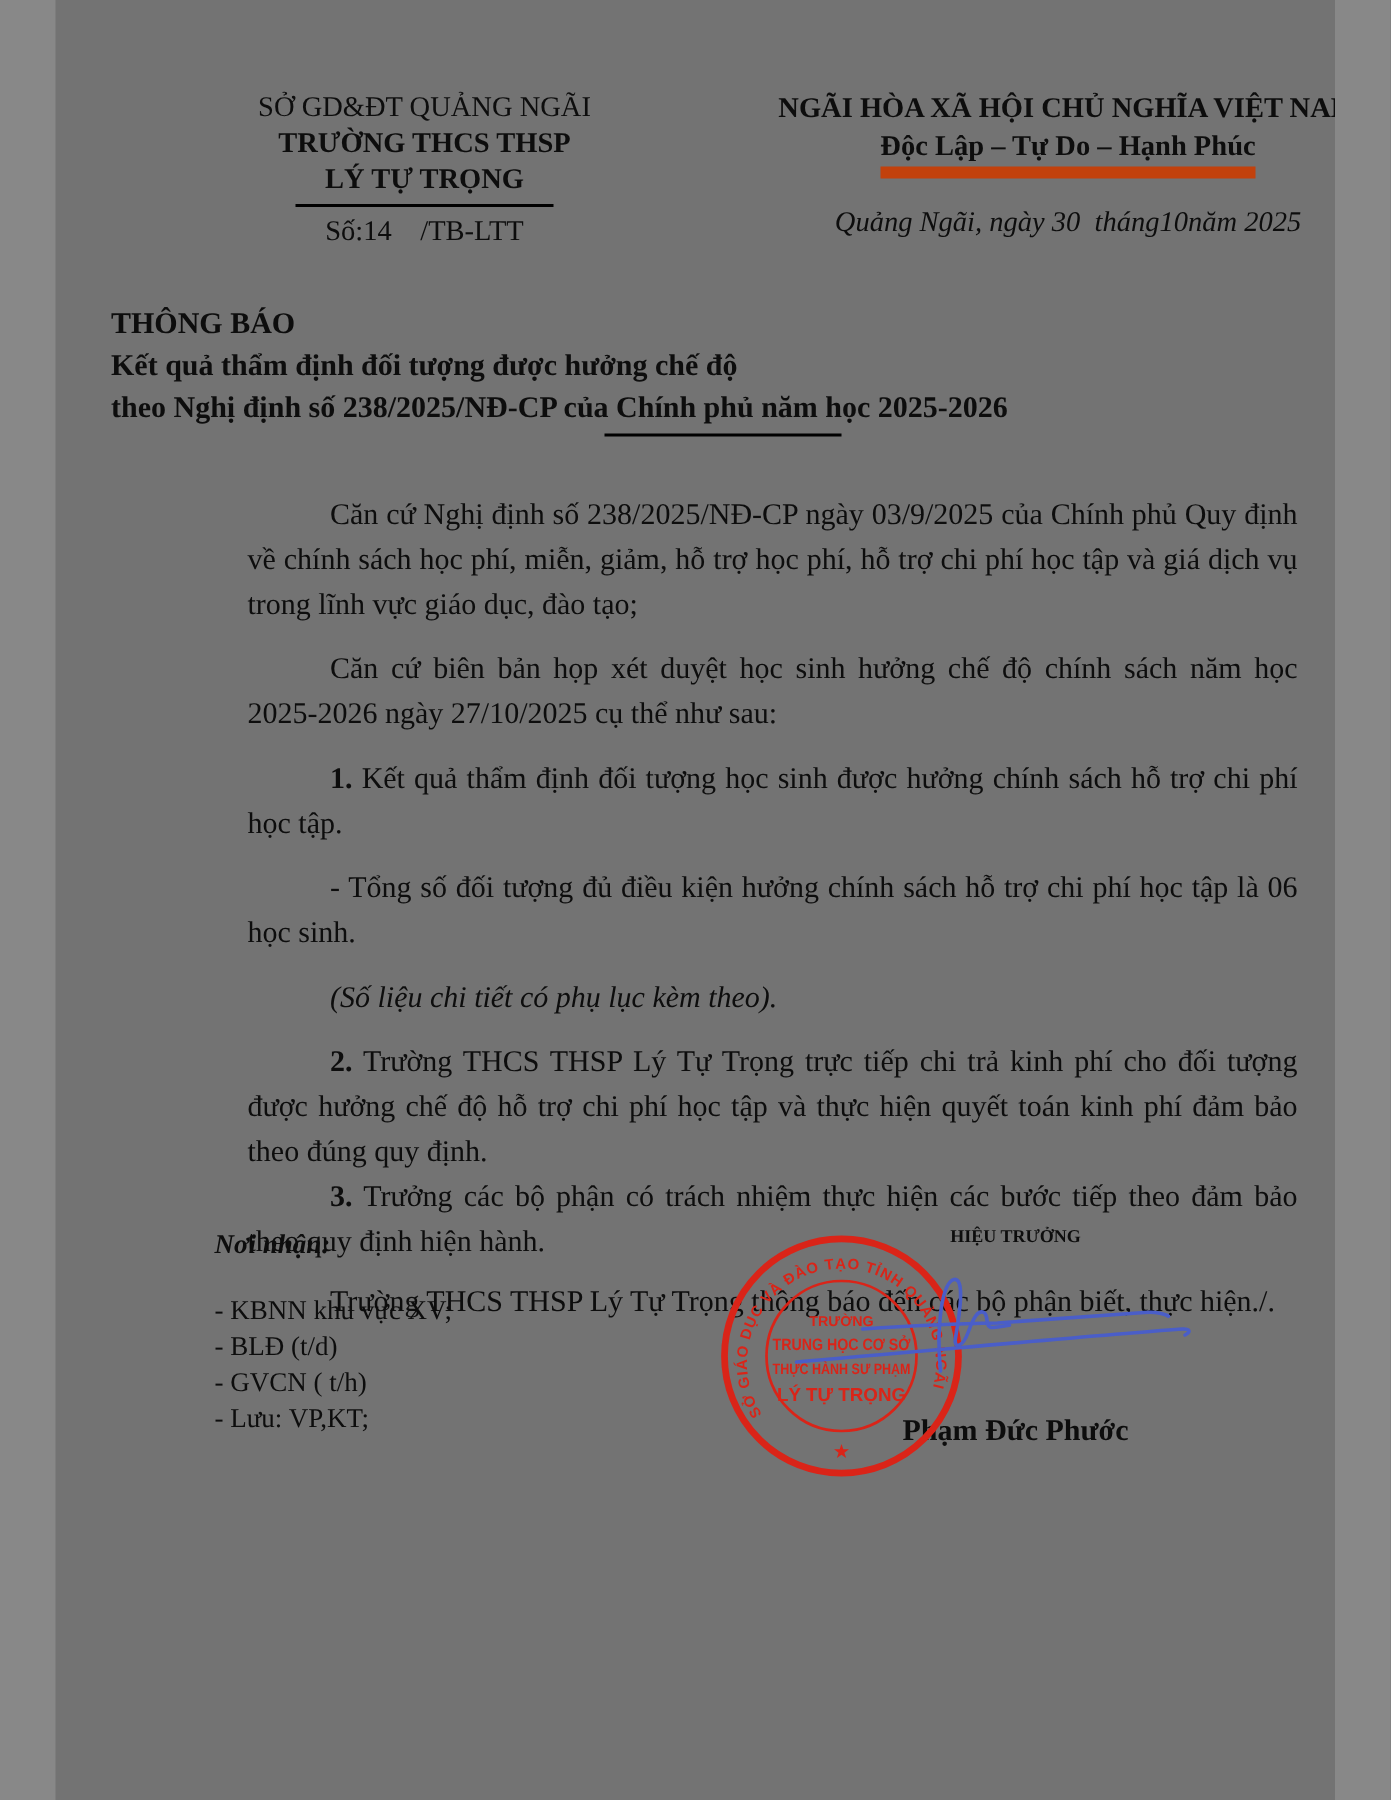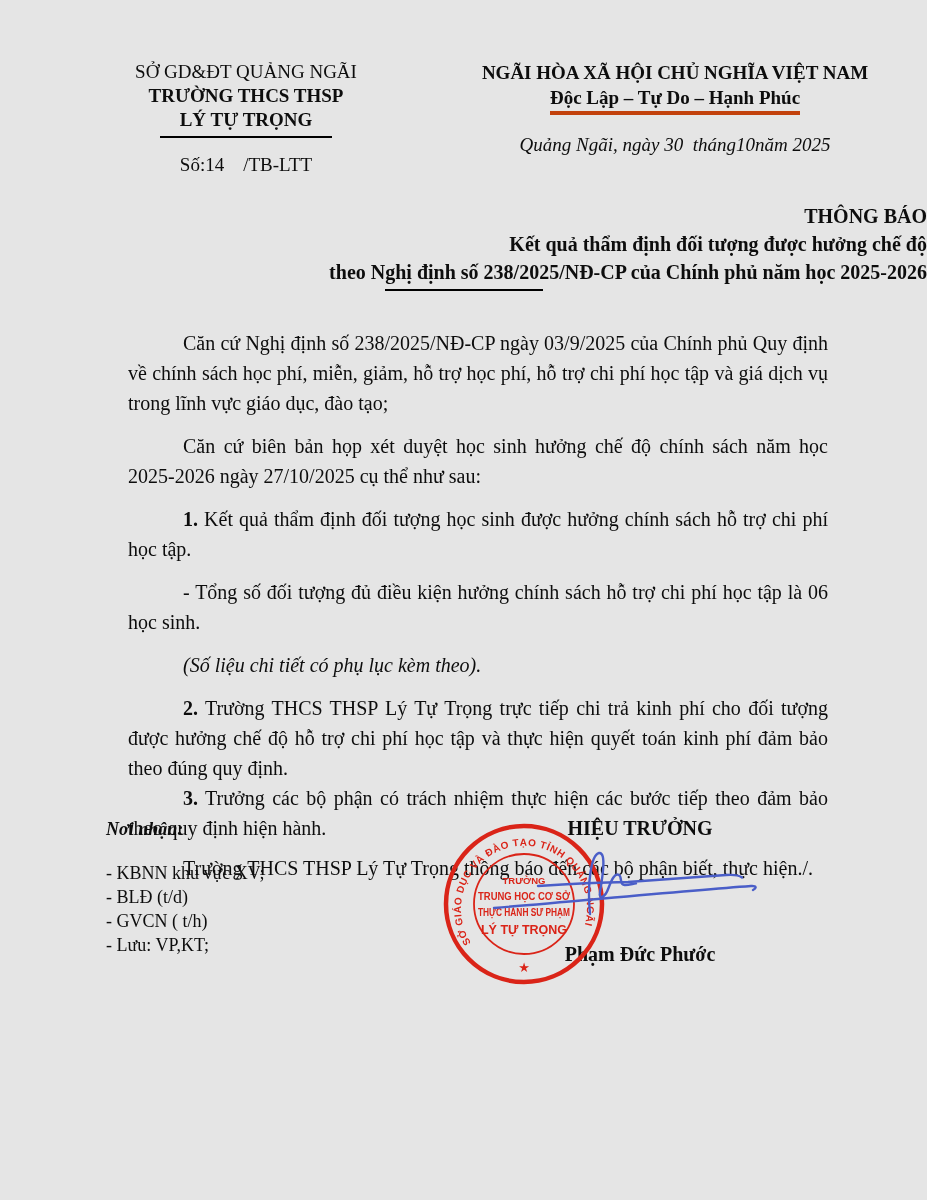--- a/index.html
+++ b/index.html
@@ -1,57 +1,57 @@
 <!DOCTYPE html>
 <html><head>
 <meta charset="utf-8">
 <style>
   * { margin:0; padding:0; box-sizing:border-box; }
   html,body { background:#888; }
   .page {
-    position:relative; width:927px; height:1200px; margin:0 auto;
-    background:#e5e5e5; color:#0d0d0d;
+    position:relative; width:853px; height:1200px; margin:0 auto;
+    background:#737373; color:#0d0d0d;
     font-family:"Liberation Serif", serif;
     overflow:hidden;
   }
   
   .hdr-left {
     position:absolute; left:96px; top:60px; width:300px;
     text-align:center; line-height:24px; font-size:19px;
   }
   .hdr-left .b { font-weight:bold; }
   .hdr-left .rule { width:172px; height:0; border-top:2px solid #000; margin:4px auto 0; }
-  .hdr-left .so { margin-top:15px; font-size:19px; white-space:pre-wrap; }
+  .hdr-left .so { margin-top:5px; font-size:19px; white-space:pre-wrap; }
   .hdr-right {
     position:absolute; left:445px; top:60px; width:460px;
     text-align:center; line-height:25px; font-size:19px;
   }
   .hdr-right .l1 { font-weight:bold; }
-  .hdr-right .l2 { display:inline-block; font-weight:bold; border-bottom:4px solid #c2410c; padding-bottom:1px; }
+  .hdr-right .l2 { display:inline-block; font-weight:bold; border-bottom:8px solid #c2410c; padding-bottom:1px; }
   .hdr-right .date { margin-top:17px; font-style:italic; font-size:19px; white-space:pre-wrap; }
   
   .title {
     position:absolute; left:0; top:202px; width:100%;
-    text-align:right; font-weight:bold; font-size:20px; line-height:28px;
+    text-align:left; font-weight:bold; font-size:20px; line-height:28px;padding-left:37px;
   }
   .title .rule { width:158px; height:0; border-top:2px solid #000; margin:3px auto 0; }
   
   .body {
     position:absolute; left:128px; top:328px; width:700px;
     font-size:20px; line-height:30px; text-align:justify;
   }
   .body p { text-indent:55px; margin-bottom:13px; white-space:normal; }
   .body p.tight { margin-bottom:0; }
   .body p.small-gap { margin-bottom:10px; }
   .body .it { font-style:italic; }
   .body b { font-weight:bold; }
   
   .recipients { position:absolute; left:106px; top:817px; font-size:18px; line-height:24px; }
   .recipients .rt { font-weight:bold; font-style:italic; margin-bottom:20px; }
-  .signer-title { position:absolute; left:520px; top:817px; width:240px; text-align:center; font-weight:bold; font-size:20px; }
+  .signer-title { position:absolute; left:520px; top:817px; width:240px; text-align:center; font-weight:bold; font-size:12px; }
   .signer-name  { position:absolute; left:520px; top:943px; width:240px; text-align:center; font-weight:bold; font-size:20px; }
   .seal { position:absolute; left:440px; top:820px; width:168px; height:168px; z-index:1; }
   .signature { position:absolute; left:468px; top:840px; width:300px; height:100px; z-index:2; }
 </style>
 </head>
 <body>
 
 <div class="page">
 
   <div class="hdr-left">

